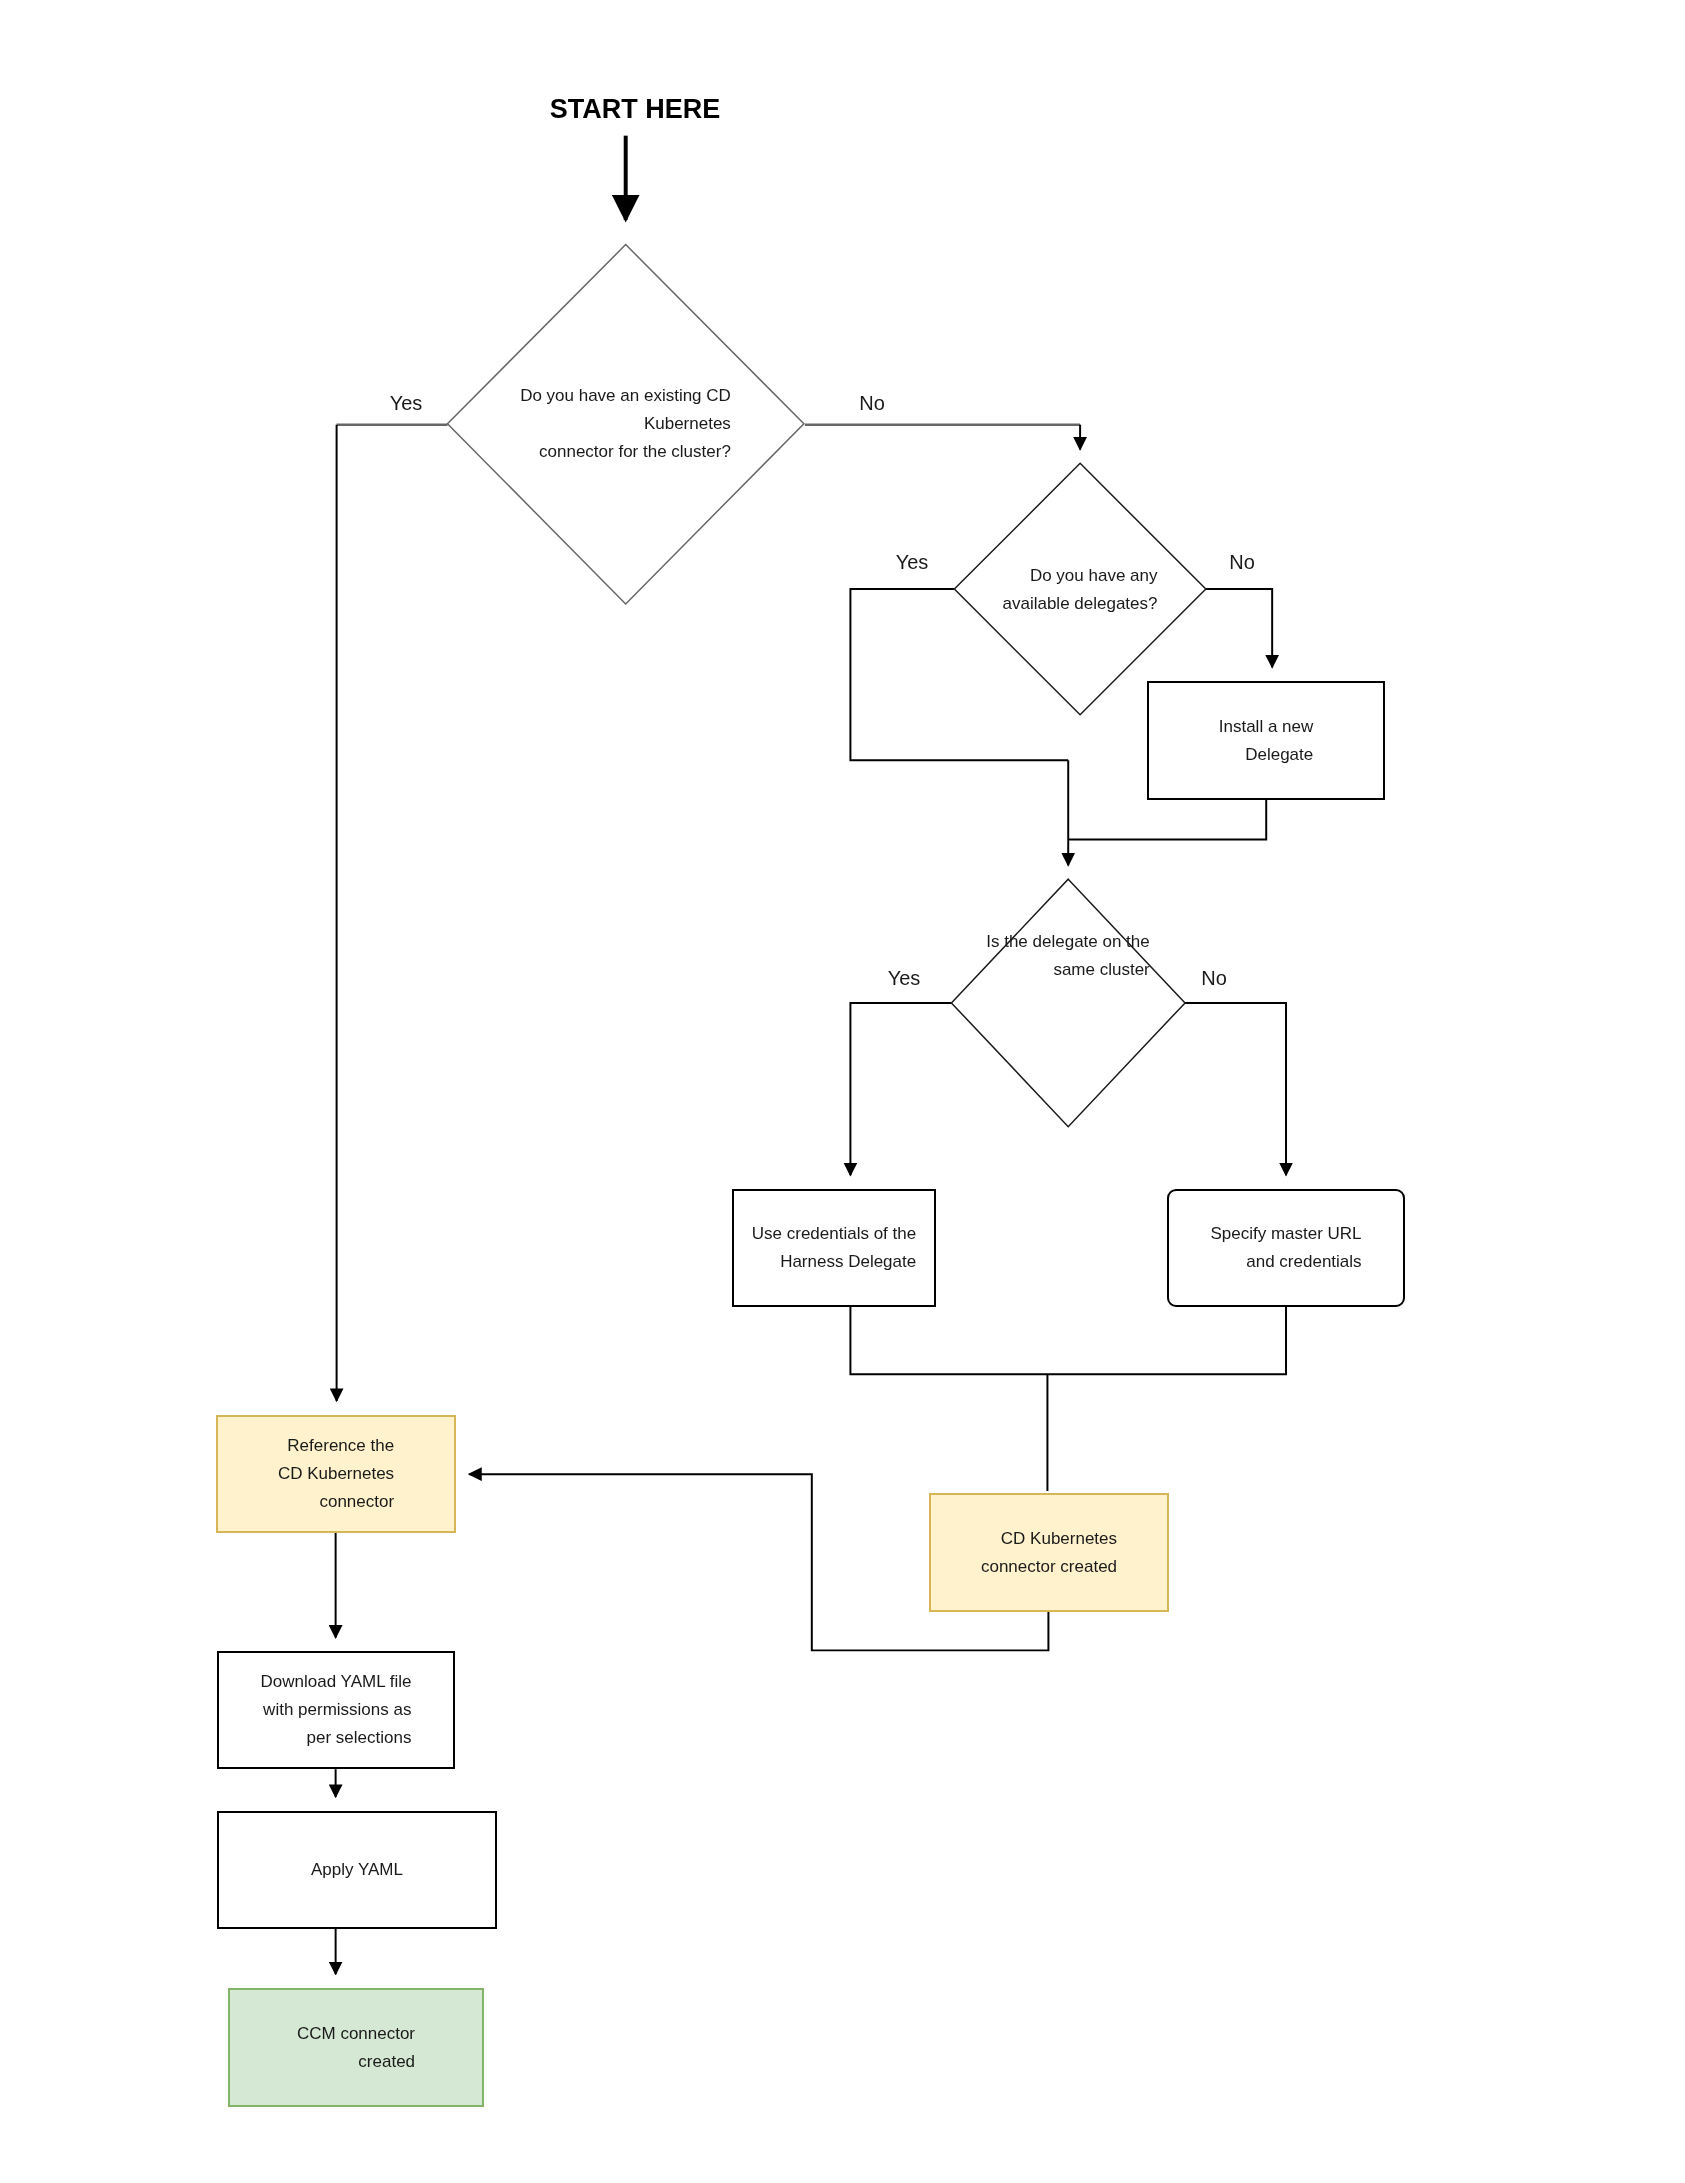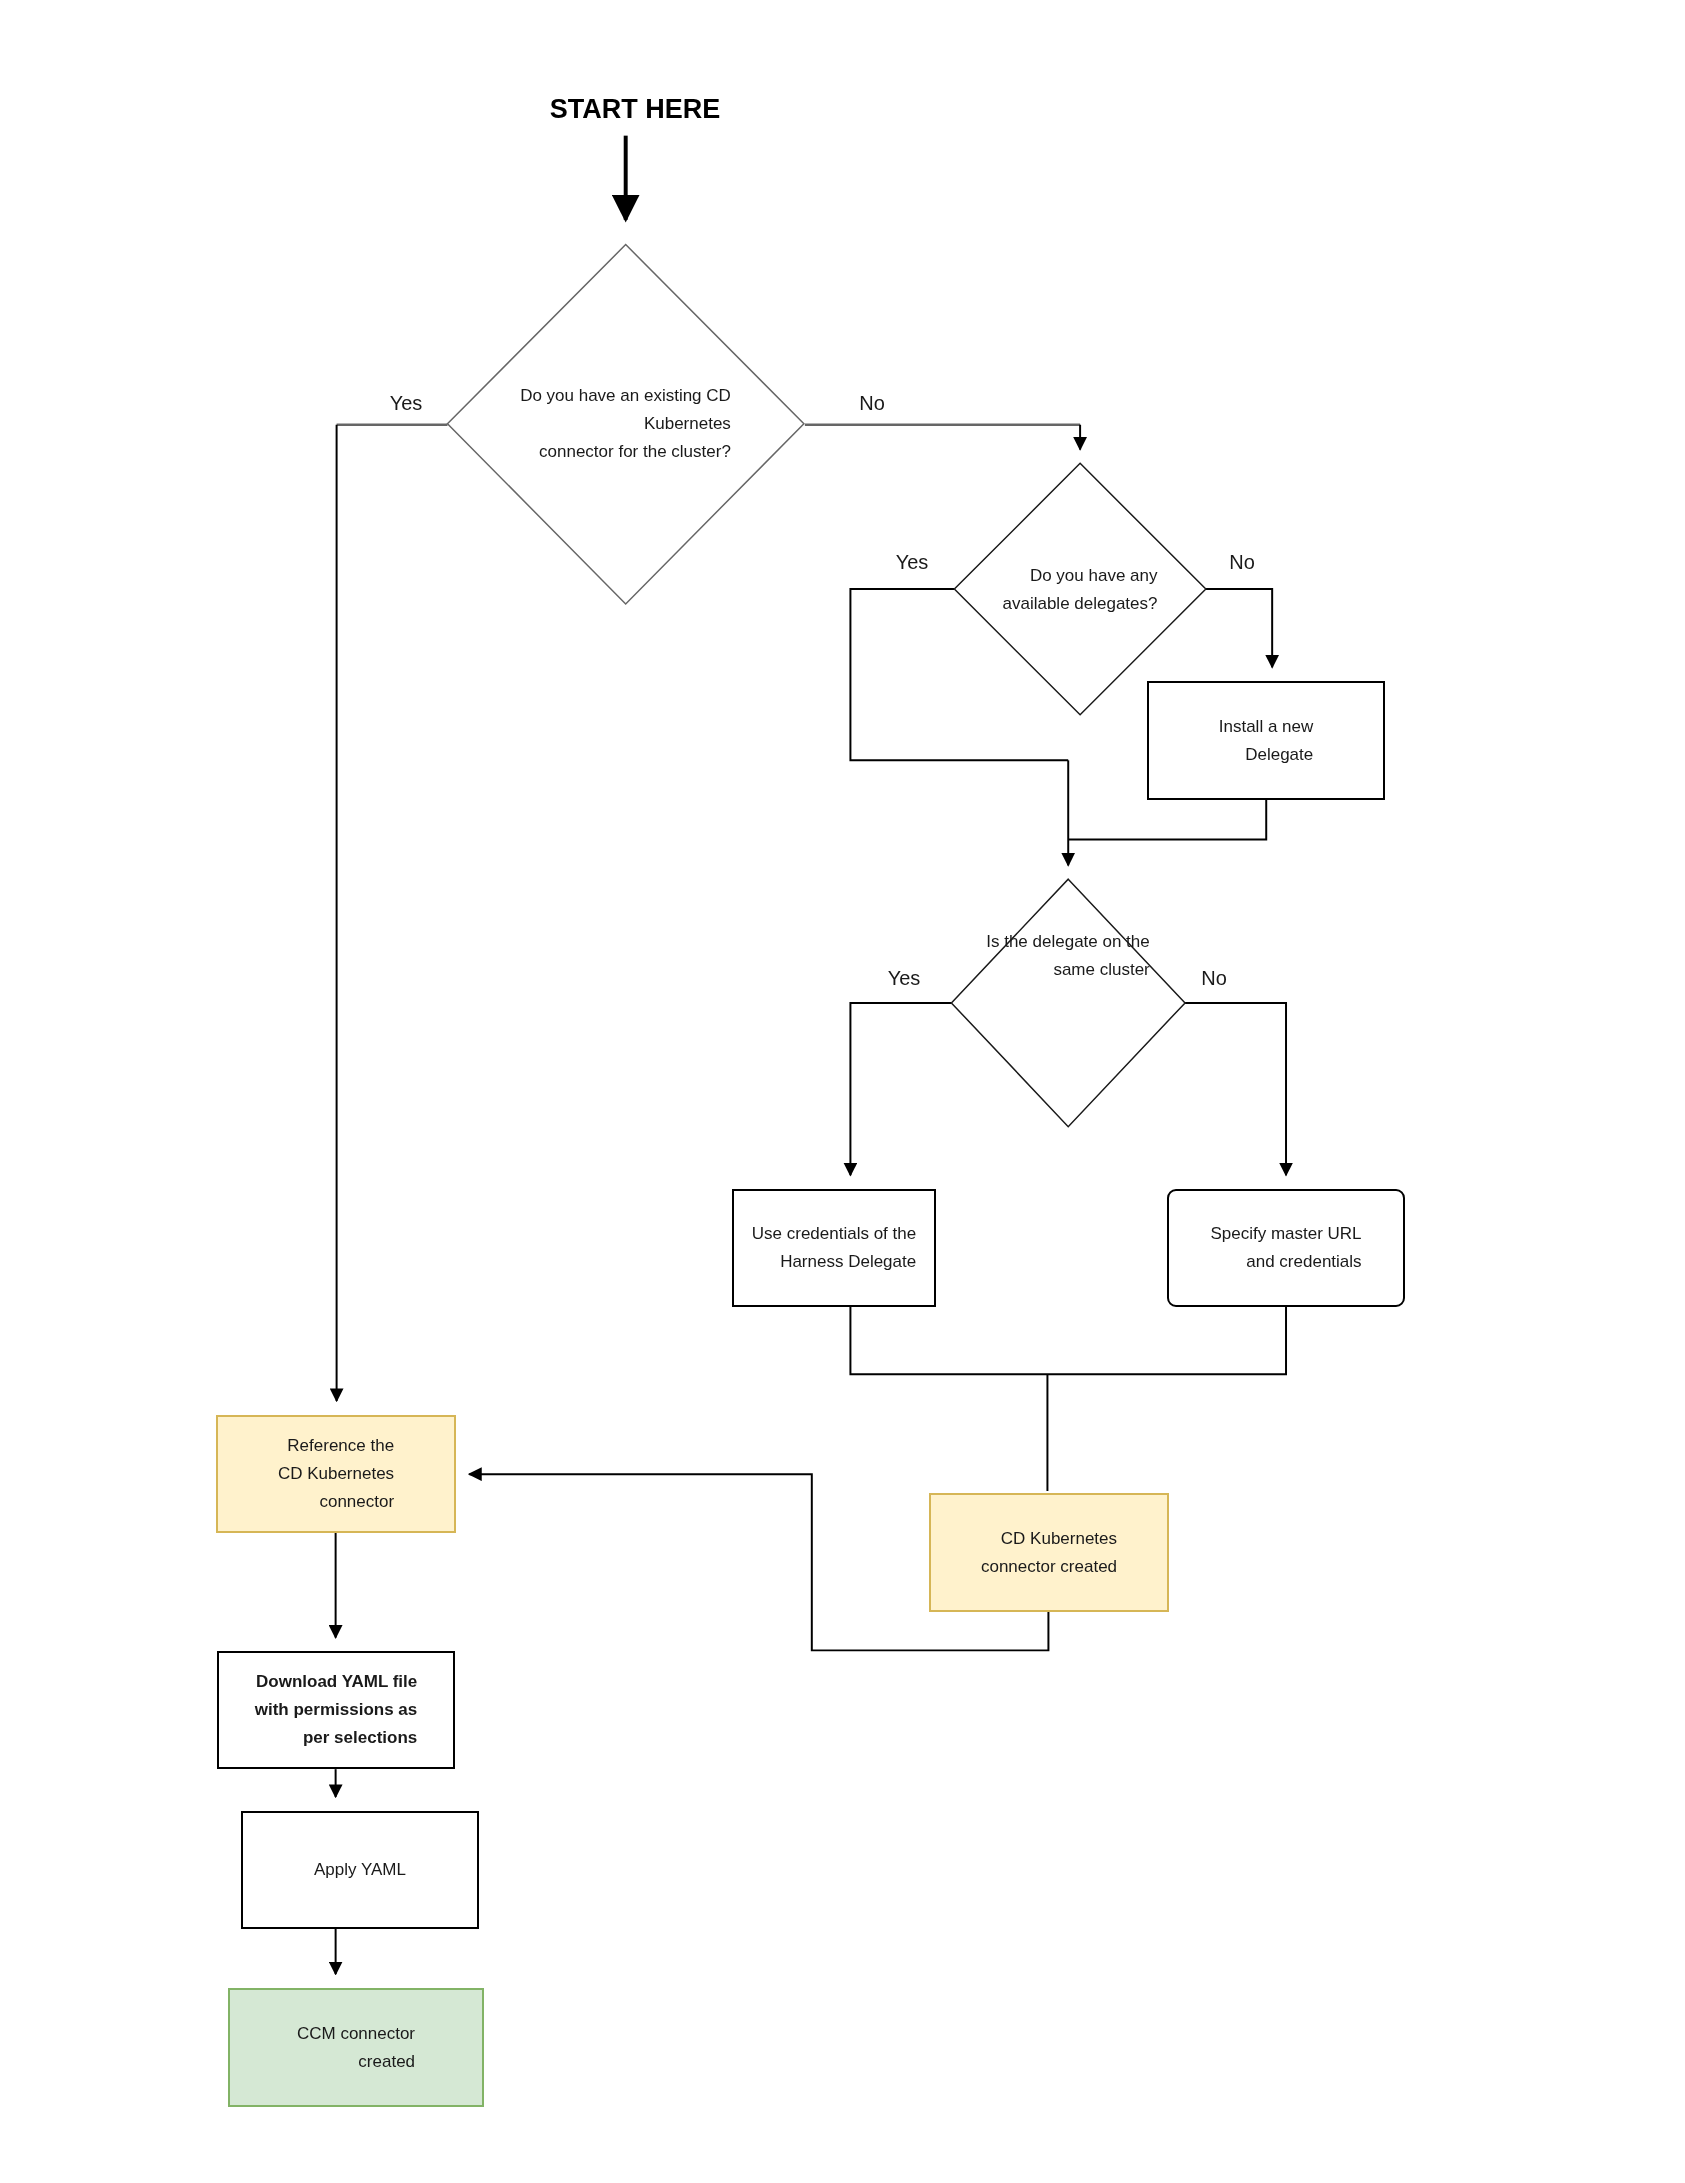--- a/index.html
+++ b/index.html
@@ -63,22 +63,22 @@
     white-space: nowrap;
     color: #000000;
   }
 
   
   #n-install          { left: 1147px; top:  681px; width: 238px; height: 119px; }
   #n-use-credentials  { left:  732px; top: 1189px; width: 204px; height: 118px; }
   #n-specify-master   { left: 1167px; top: 1189px; width: 238px; height: 118px; border-radius: 9px; }
   #n-reference        { left:  216px; top: 1415px; width: 240px; height: 118px; }
   #n-cd-created       { left:  929px; top: 1493px; width: 240px; height: 119px; }
-  #n-download-yaml    { left:  217px; top: 1651px; width: 238px; height: 118px; font-weight: bold; }
-  #n-apply-yaml       { left:  217px; top: 1811px; width: 238px; height: 118px; margin-left: 24px; }
+  #n-download-yaml    { left:  217px; top: 1651px; width: 238px; height: 118px; }
+  #n-apply-yaml       { left:  217px; top: 1811px; width: 280px; height: 118px; }
   #n-ccm-created      { left:  217px; top: 1988px; width: 256px; height: 119px; margin-left: 11px; }
 
   #t-decision1 { left: 457px; top: 345px; width: 337px; height: 158px; }
   #t-decision2 { left: 956px; top: 530px; width: 248px; height: 119px; }
   #t-decision3 { left: 944px; top: 896px; width: 248px; height: 119px; }
 
   #l-title  { left: 635px; top: 109px; }
   #l-d1-yes { left: 406px; top: 403px; }
   #l-d1-no  { left: 872px; top: 403px; }
   #l-d2-yes { left: 912px; top: 562px; }

